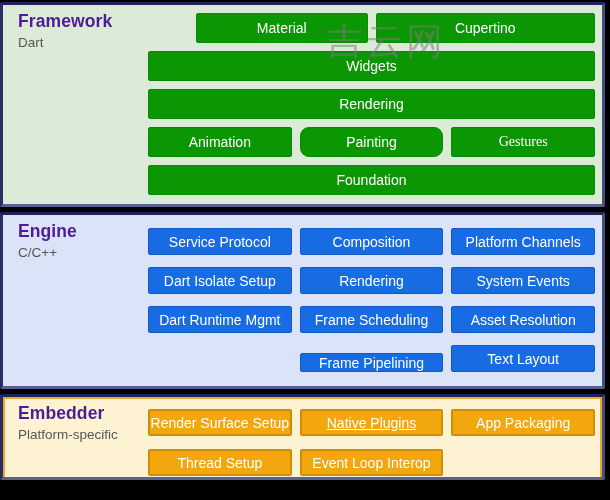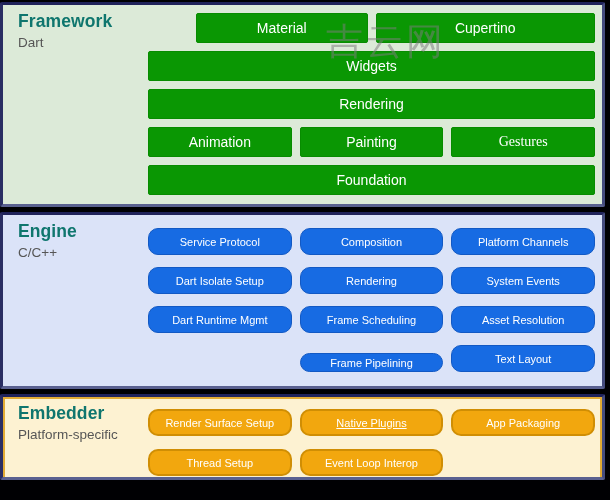--- a/index.html
+++ b/index.html
@@ -23,21 +23,21 @@
     display:flex;
   }
   .panel-framework{height:205px;}
   .panel-engine{height:177px;}
   .panel-embedder{height:86px; box-shadow:inset 0 2px 0 #e2ab34, inset 2px 0 0 #e2ab34, inset -2px 0 0 #e2ab34;}
   .label-col{
     width:145px;flex:0 0 145px;
     padding:6px 0 0 15px;box-sizing:border-box;
   }
   .layer-title{
-    font-size:17.5px;font-weight:bold;color:#0f766e;
+    font-size:17.5px;font-weight:bold;color:#4c1d95;
     letter-spacing:0.1px;line-height:1.25;
   }
   .layer-subtitle{
     font-size:13.5px;color:#565656;margin-top:2px;
   }
   .blocks{
     flex:1;
     display:grid;
     grid-template-columns:repeat(6,1fr);
     column-gap:8px;
@@ -51,21 +51,21 @@
     background:var(--block-bg);
     border:var(--block-bw) solid var(--block-border);
     border-radius:2px;
     color:#fff;
     display:flex;align-items:center;justify-content:center;
     font-size:14px;
     box-sizing:border-box;
     white-space:nowrap;
     overflow:hidden;
   }
-  .panel-engine .block,.panel-embedder .block{font-size:11px;border-radius:10px;}
+  .panel-engine .block,.panel-embedder .block{font-size:14px;}
   .spacer{background:transparent;border:none;}
   .watermark{
     position:absolute;
     left:326px;top:22px;
     z-index:5;
     font-size:37px;
     font-weight:normal;
     letter-spacing:3px;
     color:rgba(125,125,125,0.52);
     pointer-events:none;
@@ -82,21 +82,21 @@
         <div class="label-col">
           <div class="layer-title">Framework</div>
           <div class="layer-subtitle">Dart</div>
         </div>
         <div class="blocks">
           <div class="block" style="grid-column: span 3; margin-left: 48px;">Material</div>
           <div class="block" style="grid-column: span 3;">Cupertino</div>
           <div class="block" style="grid-column: span 6;">Widgets</div>
           <div class="block" style="grid-column: span 6;">Rendering</div>
           <div class="block" style="grid-column: span 2;">Animation</div>
-          <div class="block" style="grid-column: span 2;">Painting</div>
+          <div class="block" style="grid-column: span 2; border-radius: 9px;">Painting</div>
           <div class="block" style="grid-column: span 2; font-family: Liberation Serif, serif;">Gestures</div>
           <div class="block" style="grid-column: span 6;">Foundation</div>
         </div>
       </section>
       <section class="panel panel-engine" style="--panel-bg: #dbe3f8; --block-bg: #176be3; --block-border: #1259c4; --block-bw: 1px;">
         <div class="label-col">
           <div class="layer-title">Engine</div>
           <div class="layer-subtitle">C/C++</div>
         </div>
         <div class="blocks">

